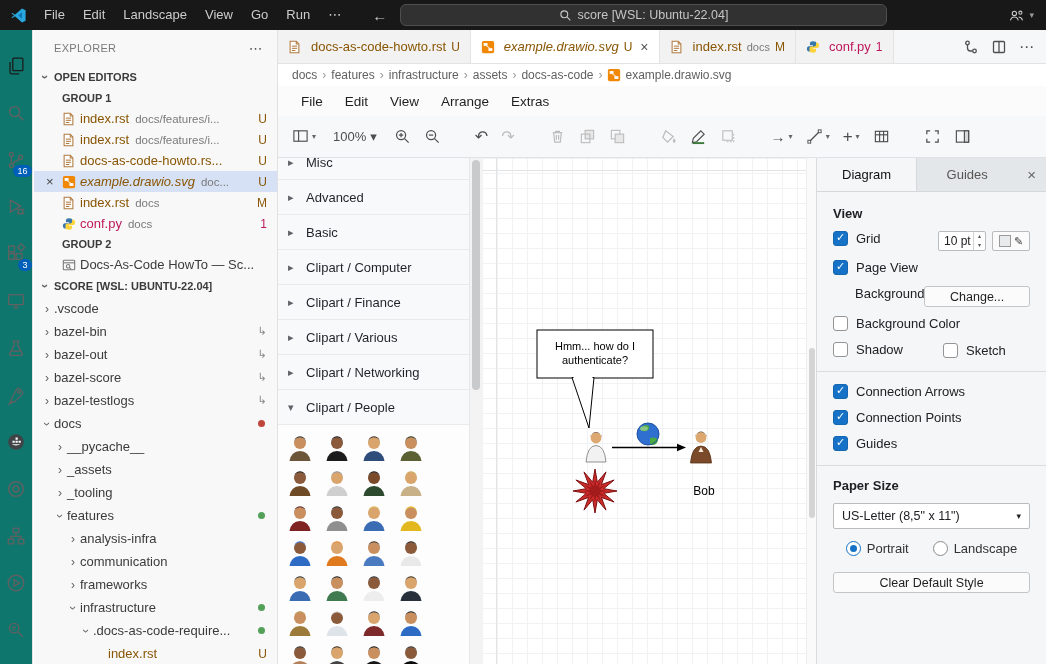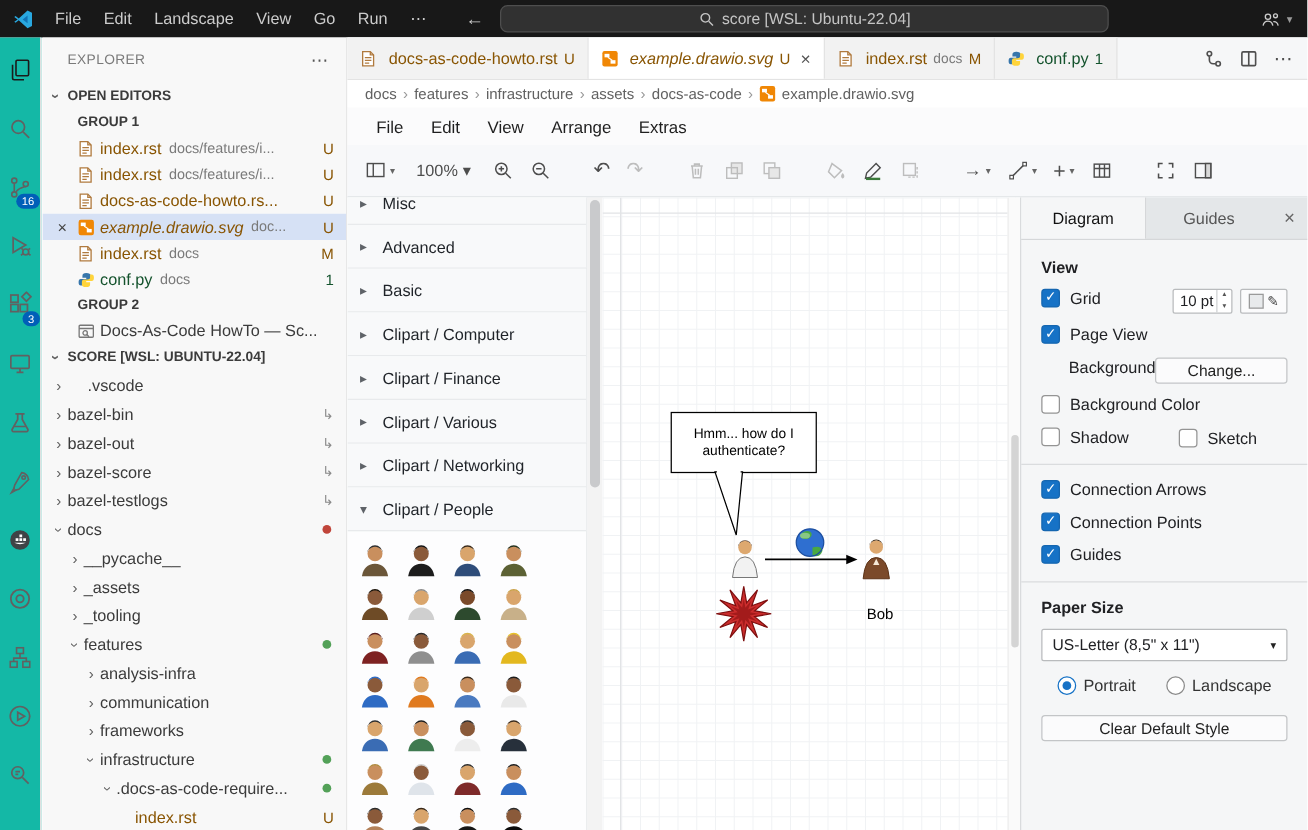--- a/index.html
+++ b/index.html
@@ -14,21 +14,21 @@
   .menu-item{padding:0 9px;font-size:13px;line-height:30px;cursor:default}
   .title-menus{display:flex}
   .nav-arrow{font-size:15px;padding:0 8px;color:#cccccc}
   .nav-arrow.fwd{color:#7a7a7a}
   .nav-arrow.back{margin-left:14px}
   .search-box{position:absolute;left:400px;top:4px;width:487px;height:22px;background:#313131;border:1px solid #4e4e4e;border-radius:6px;display:flex;align-items:center;justify-content:center;gap:6px;color:#c5c5c5;font-size:12.5px}
   .tb-right{position:absolute;right:12px;top:0;height:30px;display:flex;align-items:center;gap:4px}
   .tb-right .chev{font-size:9px;color:#9a9a9a}
 
   
-  .activitybar{position:absolute;top:30px;left:0;width:33px;height:634px;background:#14b8a6;border-right:1px solid #e0e0e0;display:flex;flex-direction:column;align-items:center;padding-top:2px}
+  .activitybar{position:absolute;top:30px;left:0;width:33px;height:634px;background:#0f766e;border-right:1px solid #e0e0e0;display:flex;flex-direction:column;align-items:center;padding-top:12px}
   .ab-item{position:relative;width:33px;height:47px;display:flex;align-items:center;justify-content:center;color:#616161}
   .ab-item.active{color:#1b1b1b}
   .ab-item svg{width:22px;height:22px}
   .ab-badge{position:absolute;right:1px;bottom:6px;background:#005fb8;color:#fff;font-size:9px;line-height:12px;padding:0 4px;border-radius:8px}
 
   
   .sidebar{position:absolute;top:30px;left:34px;width:244px;height:634px;background:#f8f8f8;border-right:1px solid #e1e1e1;overflow:hidden}
   .sb-title{height:36px;display:flex;align-items:center;padding-left:20px;font-size:11px;color:#7a7a7a;letter-spacing:.3px}
   .sb-title .more{margin-left:auto;padding-right:14px;color:#555;font-size:14px}
   .sec-row{height:22px;display:flex;align-items:center;padding-left:6px;gap:4px;font-size:11px;font-weight:bold;color:#3b3b3b}
@@ -37,21 +37,21 @@
   .chevgl.down{transform:rotate(90deg)}
   .oe-row{height:21px;display:flex;align-items:center;padding-left:12px;font-size:13px;cursor:default}
   .oe-row.selected{background:#d6e1f5}
   .oe-close{width:16px;color:#444;font-size:13px}
   .oe-spacer{width:16px}
   .file-icon{width:18px;display:flex;justify-content:flex-start}
   .oe-name{white-space:nowrap}
   .oe-name.italic{font-style:italic}
   .oe-desc{color:#7a7a7a;font-size:11.5px;margin-left:6px;white-space:nowrap;overflow:hidden}
   .oe-badge{margin-left:auto;padding-right:10px;font-size:12px}
-  .c-untracked{color:#895503}.c-modified{color:#895503}.c-error{color:#14532d}
+  .c-untracked{color:#895503}.c-modified{color:#895503}.c-error{color:#be185d}
   .tree-row{height:23px;display:flex;align-items:center;font-size:13px;color:#3b3b3b;cursor:default}
   .tree-row .symlink{margin-left:auto;margin-right:10px;color:#8a8a8a;font-size:11px}
   .tree-dot{width:7px;height:7px;border-radius:50%;margin-left:auto;margin-right:12px;flex-shrink:0}
   .tree-badge{margin-left:auto;padding-right:10px;font-size:12px}
 
   
   .editor{position:absolute;top:30px;left:278px;width:768px;height:634px;background:#fff}
   .tabbar{position:absolute;top:0;left:0;right:0;height:34px;background:#f6f7f8;border-bottom:1px solid #e3e3e3;display:flex;align-items:stretch}
   .tab{display:flex;align-items:center;gap:5px;padding:0 10px;border-right:1px solid #e3e3e3;background:#f2f2f2;font-size:13px;white-space:nowrap}
   .tab.active{background:#fff}
@@ -379,21 +379,21 @@
         <span class="oe-name">Docs-As-Code HowTo — Sc...</span>
       </div>
     </div>
   <div class="sec-row">
       <span class="chevgl down">›</span>
       <span>SCORE [WSL: UBUNTU-22.04]</span>
     </div>
   <div id="tree-list">
       <div class="tree-row" style="padding-left: 8px;">
         <span class="chevgl">›</span>
-        <span class="tree-name" style="margin-left: 18px;">.vscode</span>
+        <span class="tree-name" style="margin-left: 2px;">.vscode</span>
       </div>
       <div class="tree-row" style="padding-left: 8px;">
         <span class="chevgl">›</span>
         <span class="tree-name" style="margin-left: 2px;">bazel-bin</span>
         <span class="symlink">↳</span>
       </div>
       <div class="tree-row" style="padding-left: 8px;">
         <span class="chevgl">›</span>
         <span class="tree-name" style="margin-left: 2px;">bazel-out</span>
         <span class="symlink">↳</span>

